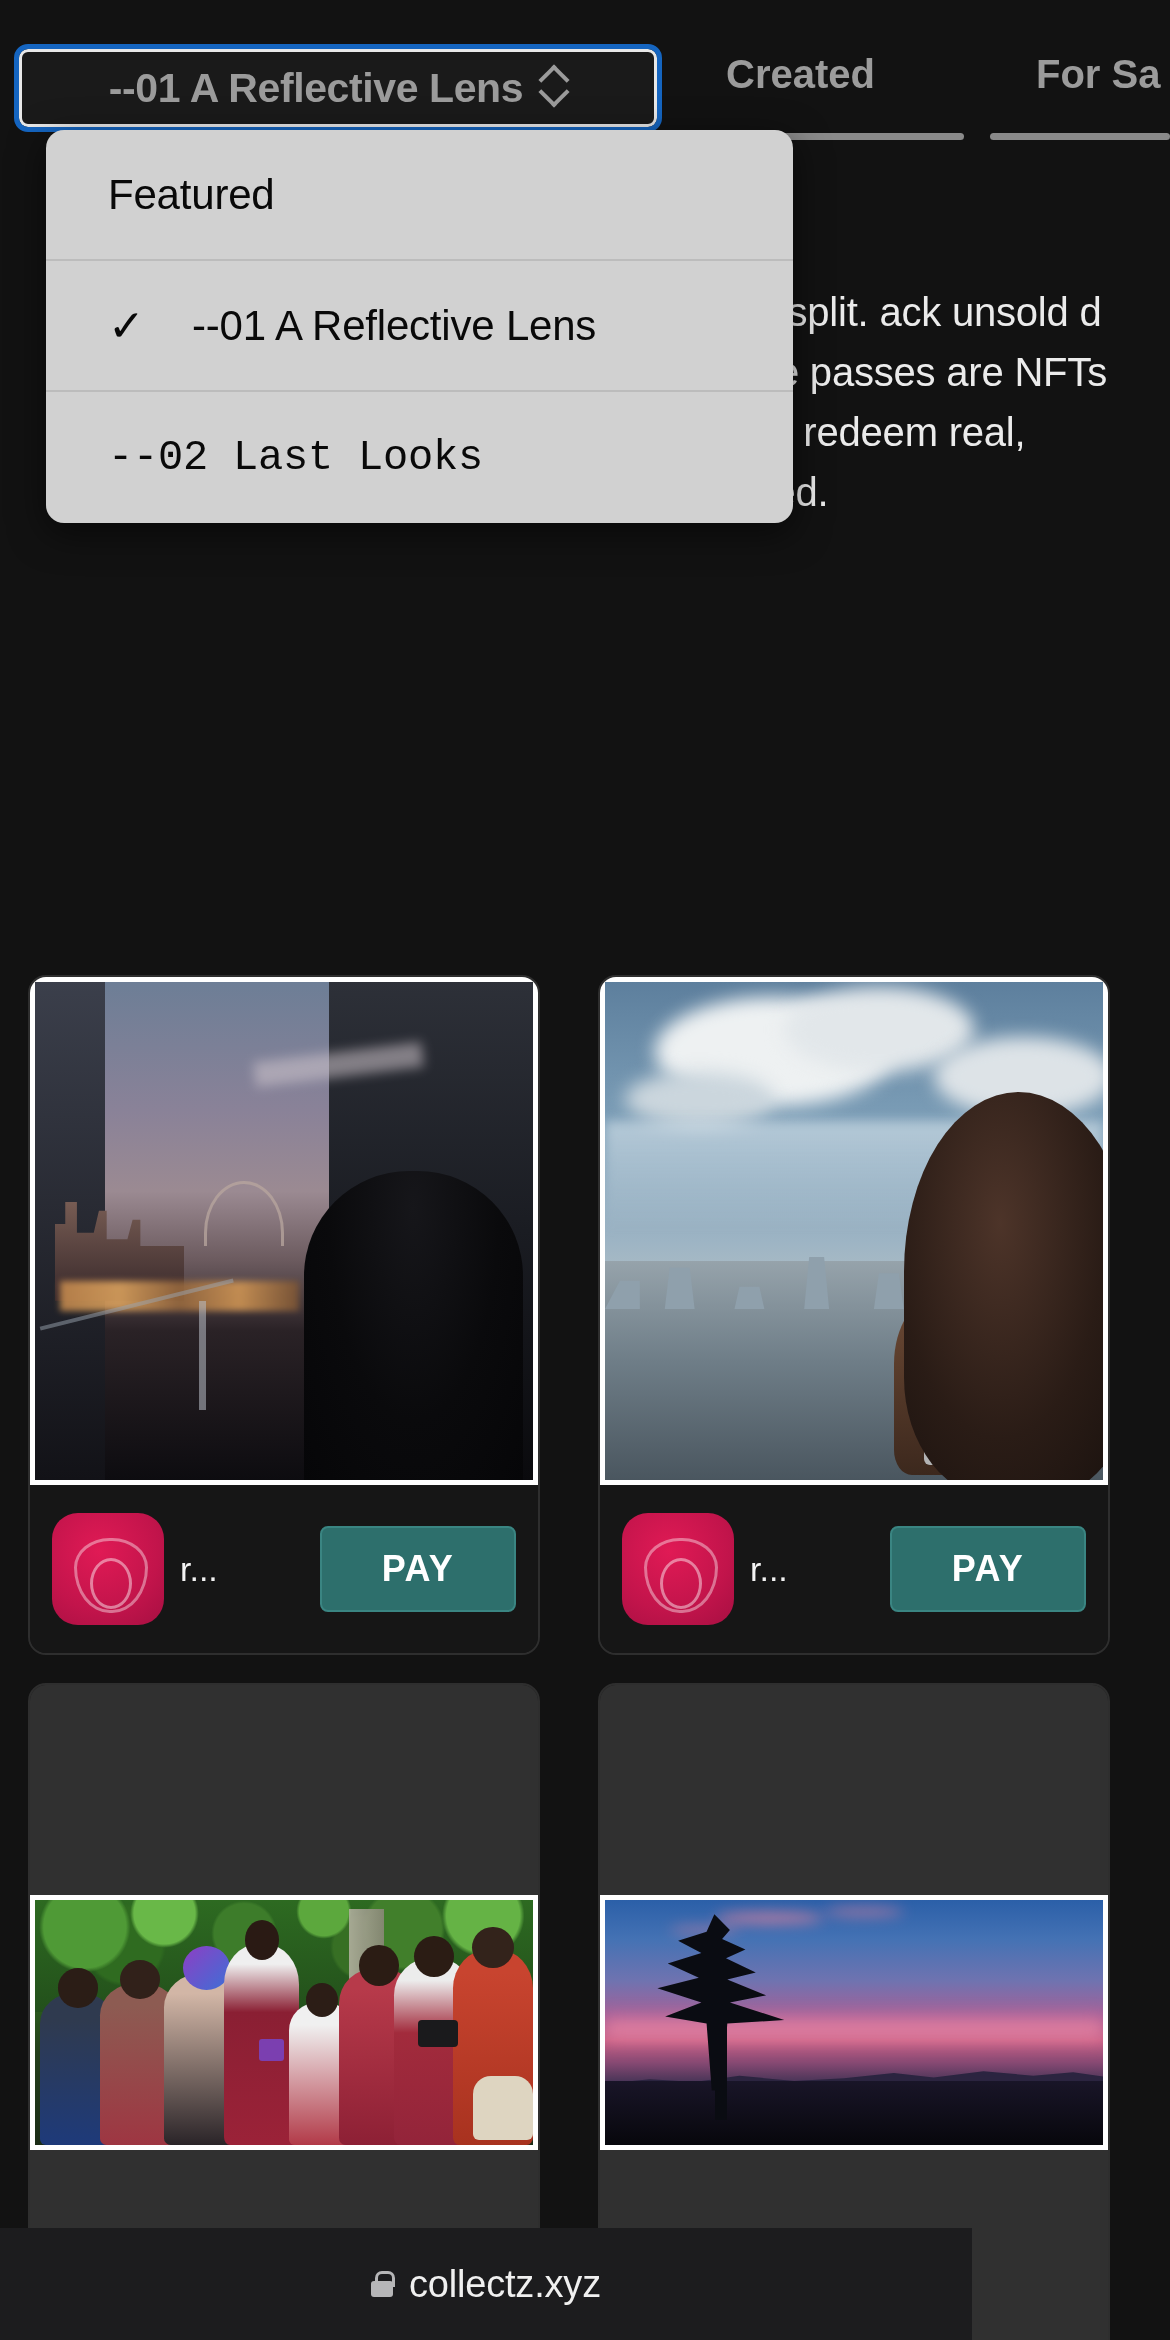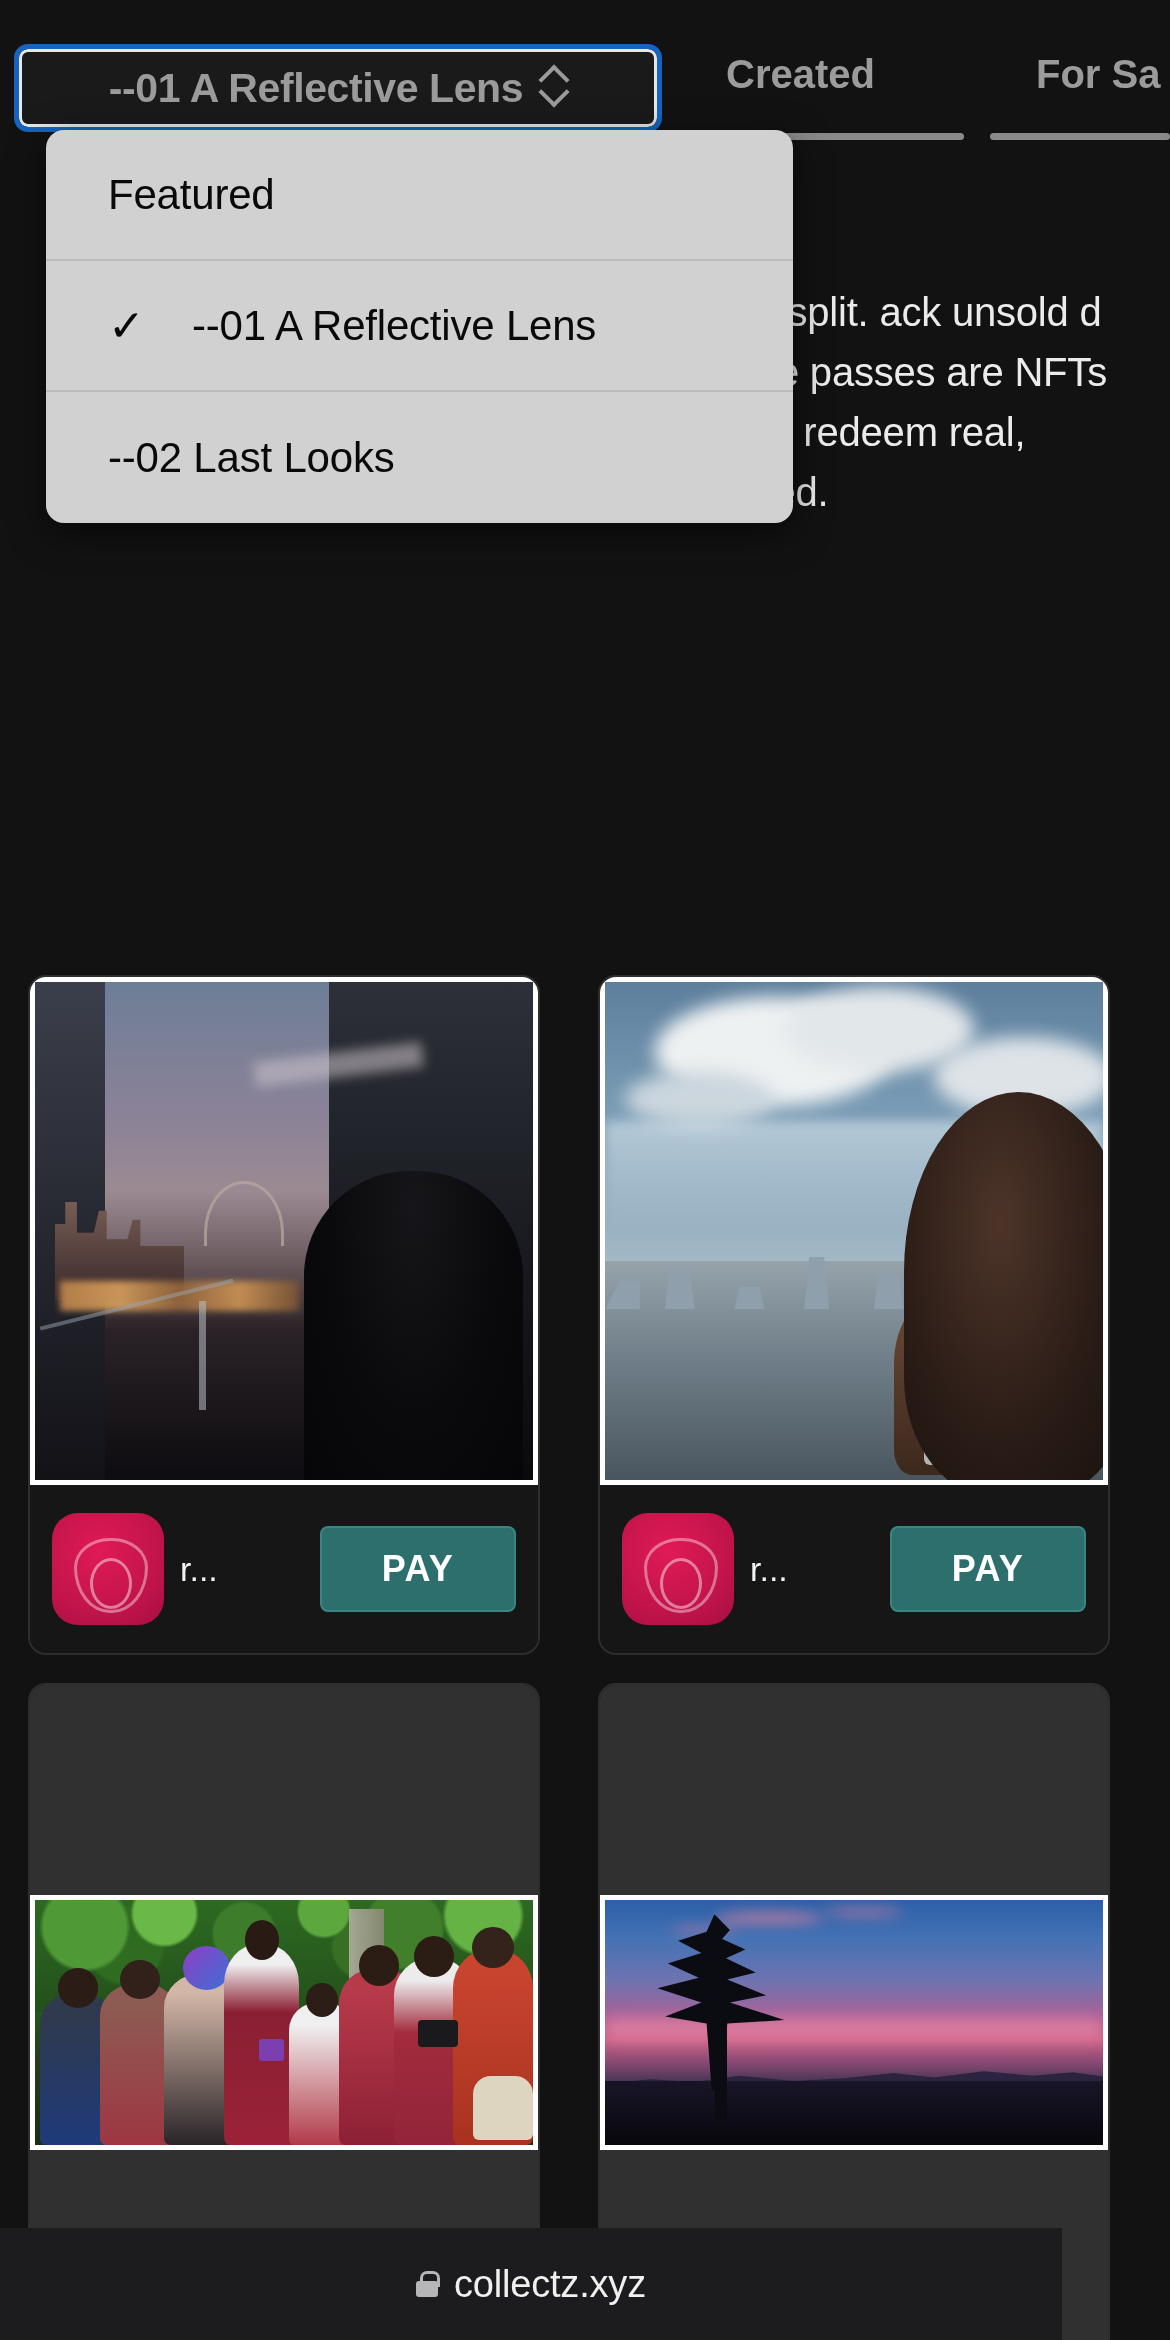--- a/index.html
+++ b/index.html
@@ -110,21 +110,21 @@
     display: flex;
     align-items: center;
     padding-left: 62px;
     font-size: 42px;
     color: #090909;
     border-bottom: 2px solid #bcbcbc;
     position: relative;
     letter-spacing: -0.2px;
     white-space: nowrap;
   }
-  .dd-item:last-child { border-bottom: none; }
+  .dd-item:last-child { border-bottom: none; font-family: Liberation Mono, monospace; }
   .dd-check {
     position: absolute;
     left: 62px;
     font-size: 44px;
     color: #090909;
     font-weight: 500;
   }
   .dd-item.checked { padding-left: 146px; }
 
   
@@ -412,21 +412,21 @@
     letter-spacing: 1.5px;
     display: flex;
     align-items: center;
     justify-content: center;
   }
 
   
   .bottombar {
     position: absolute;
     left: 0; bottom: 0;
-    width: 1062px;
+    width: 972px;
     height: 112px;
     background: #1c1c1e;
     display: flex;
     align-items: center;
     justify-content: center;
     gap: 16px;
     z-index: 30;
   }
   .lock-icon {
     width: 22px; height: 26px;

